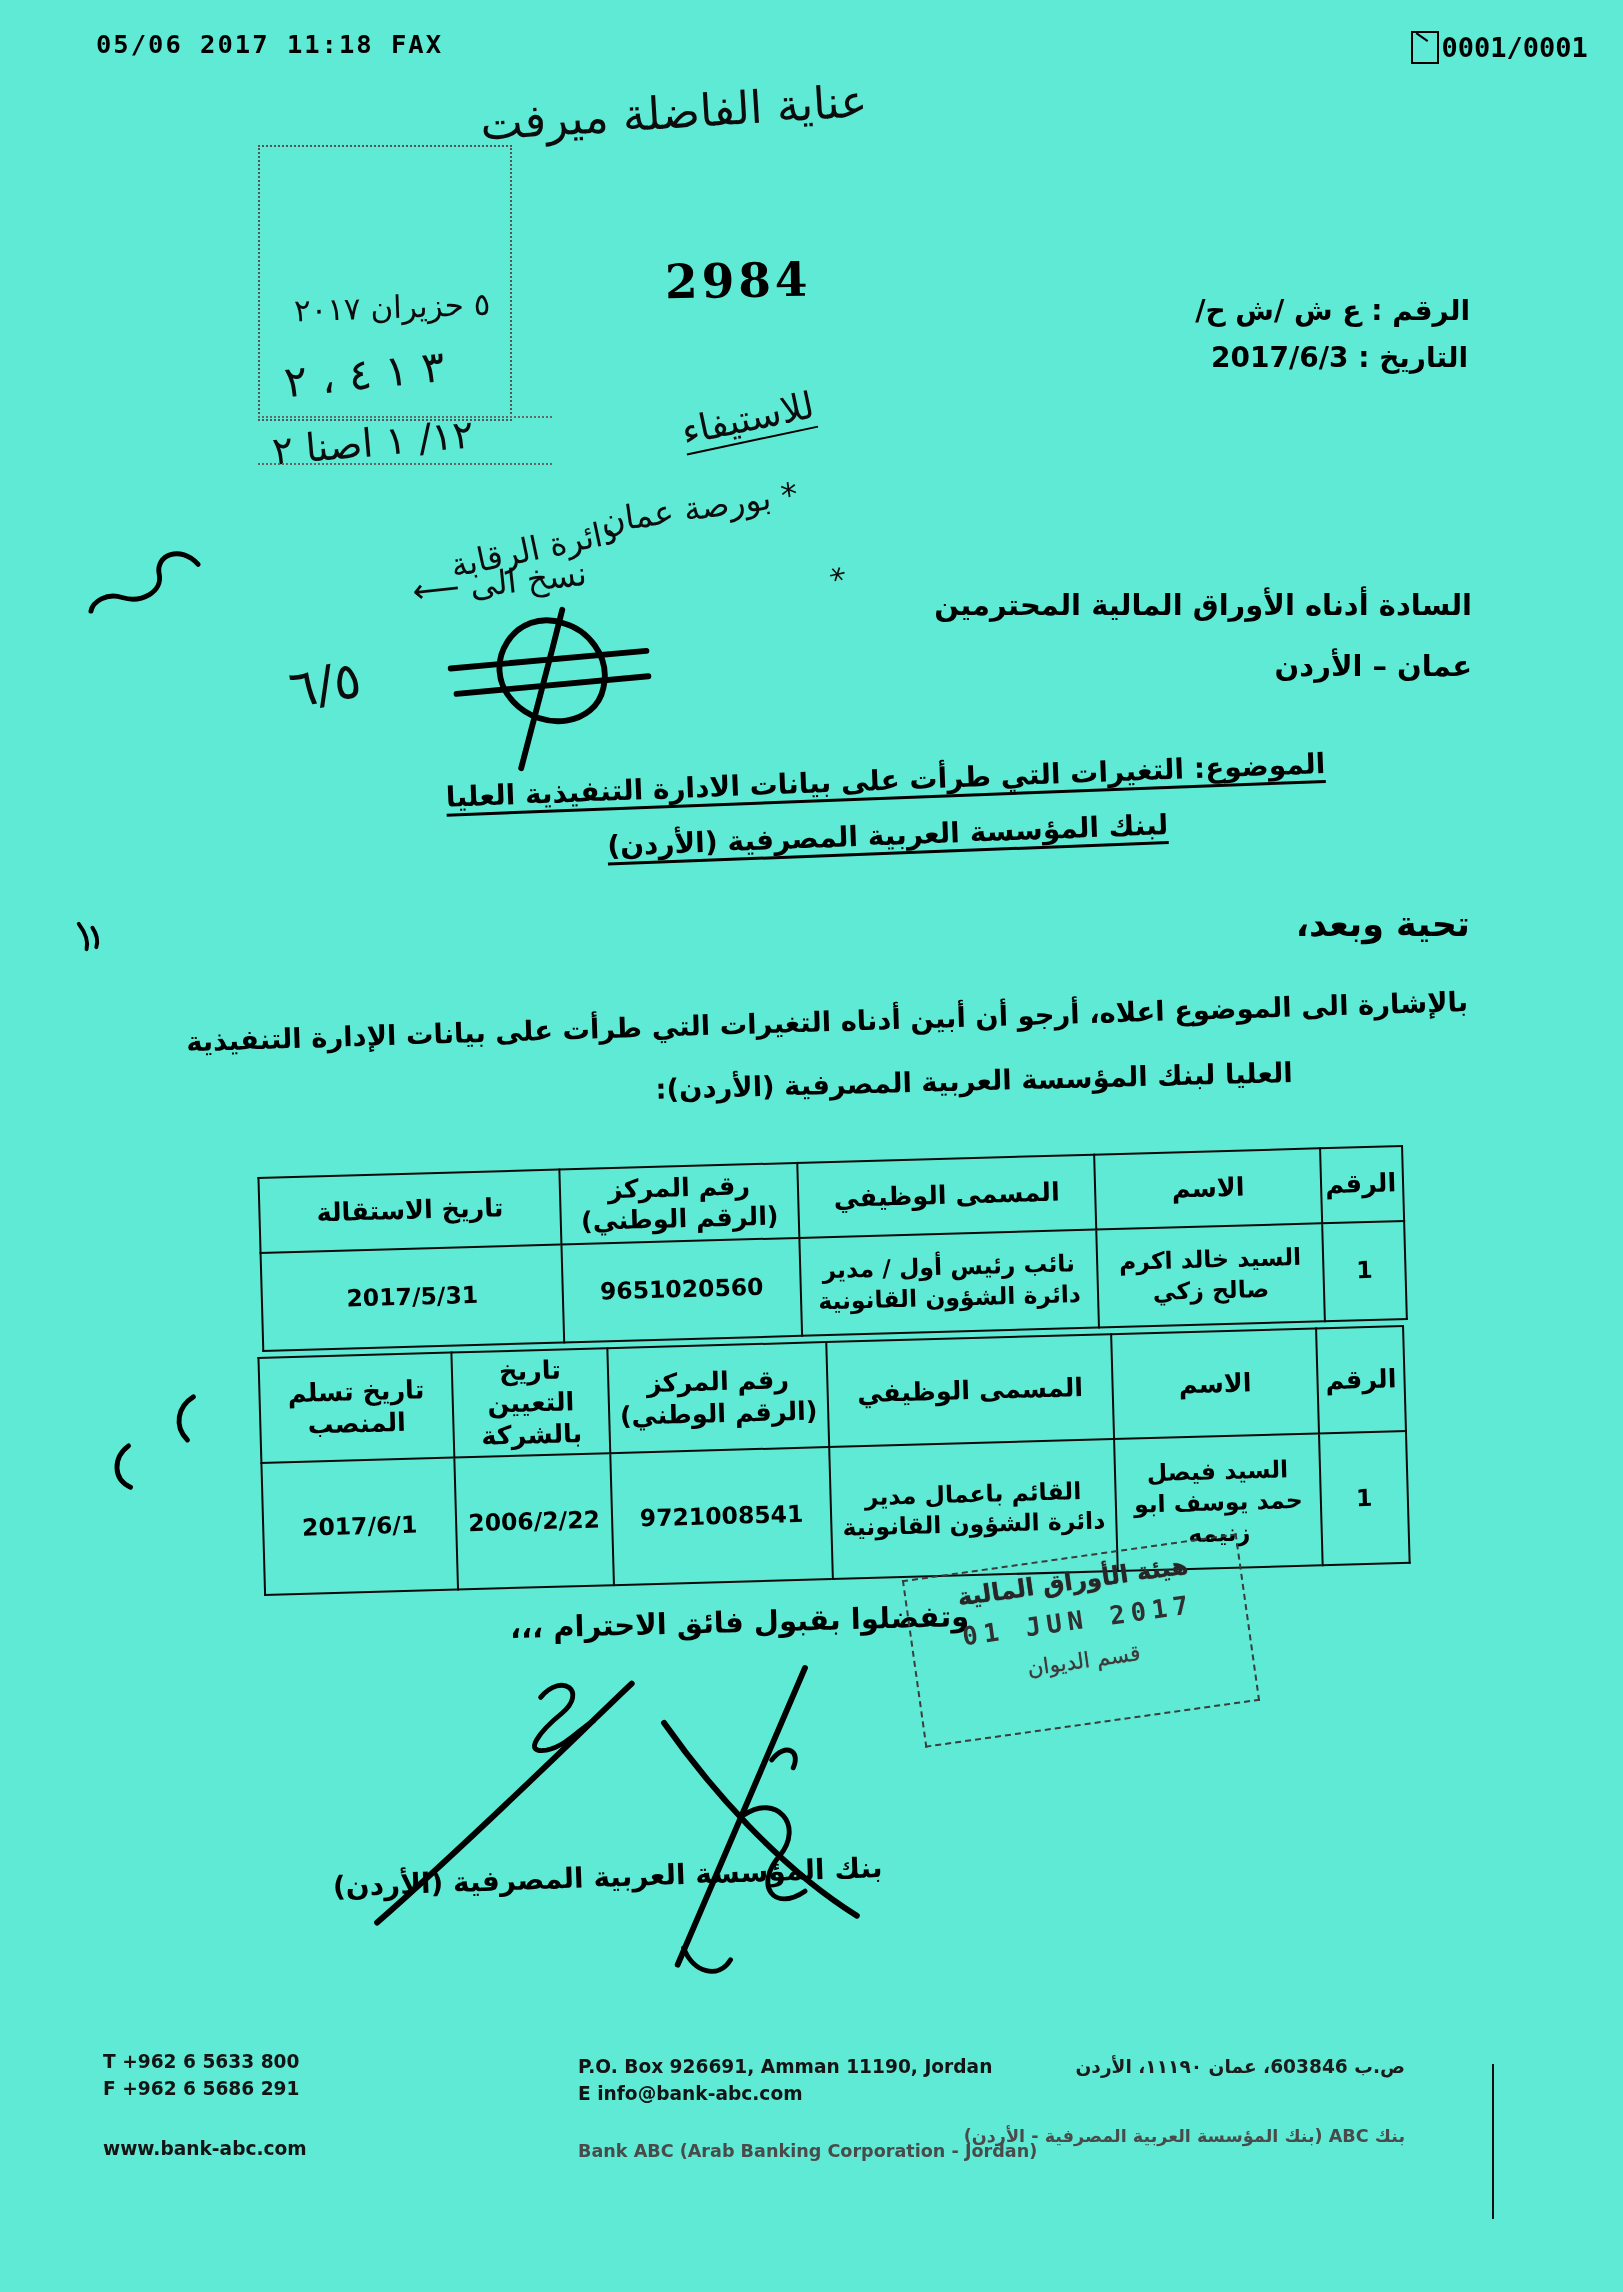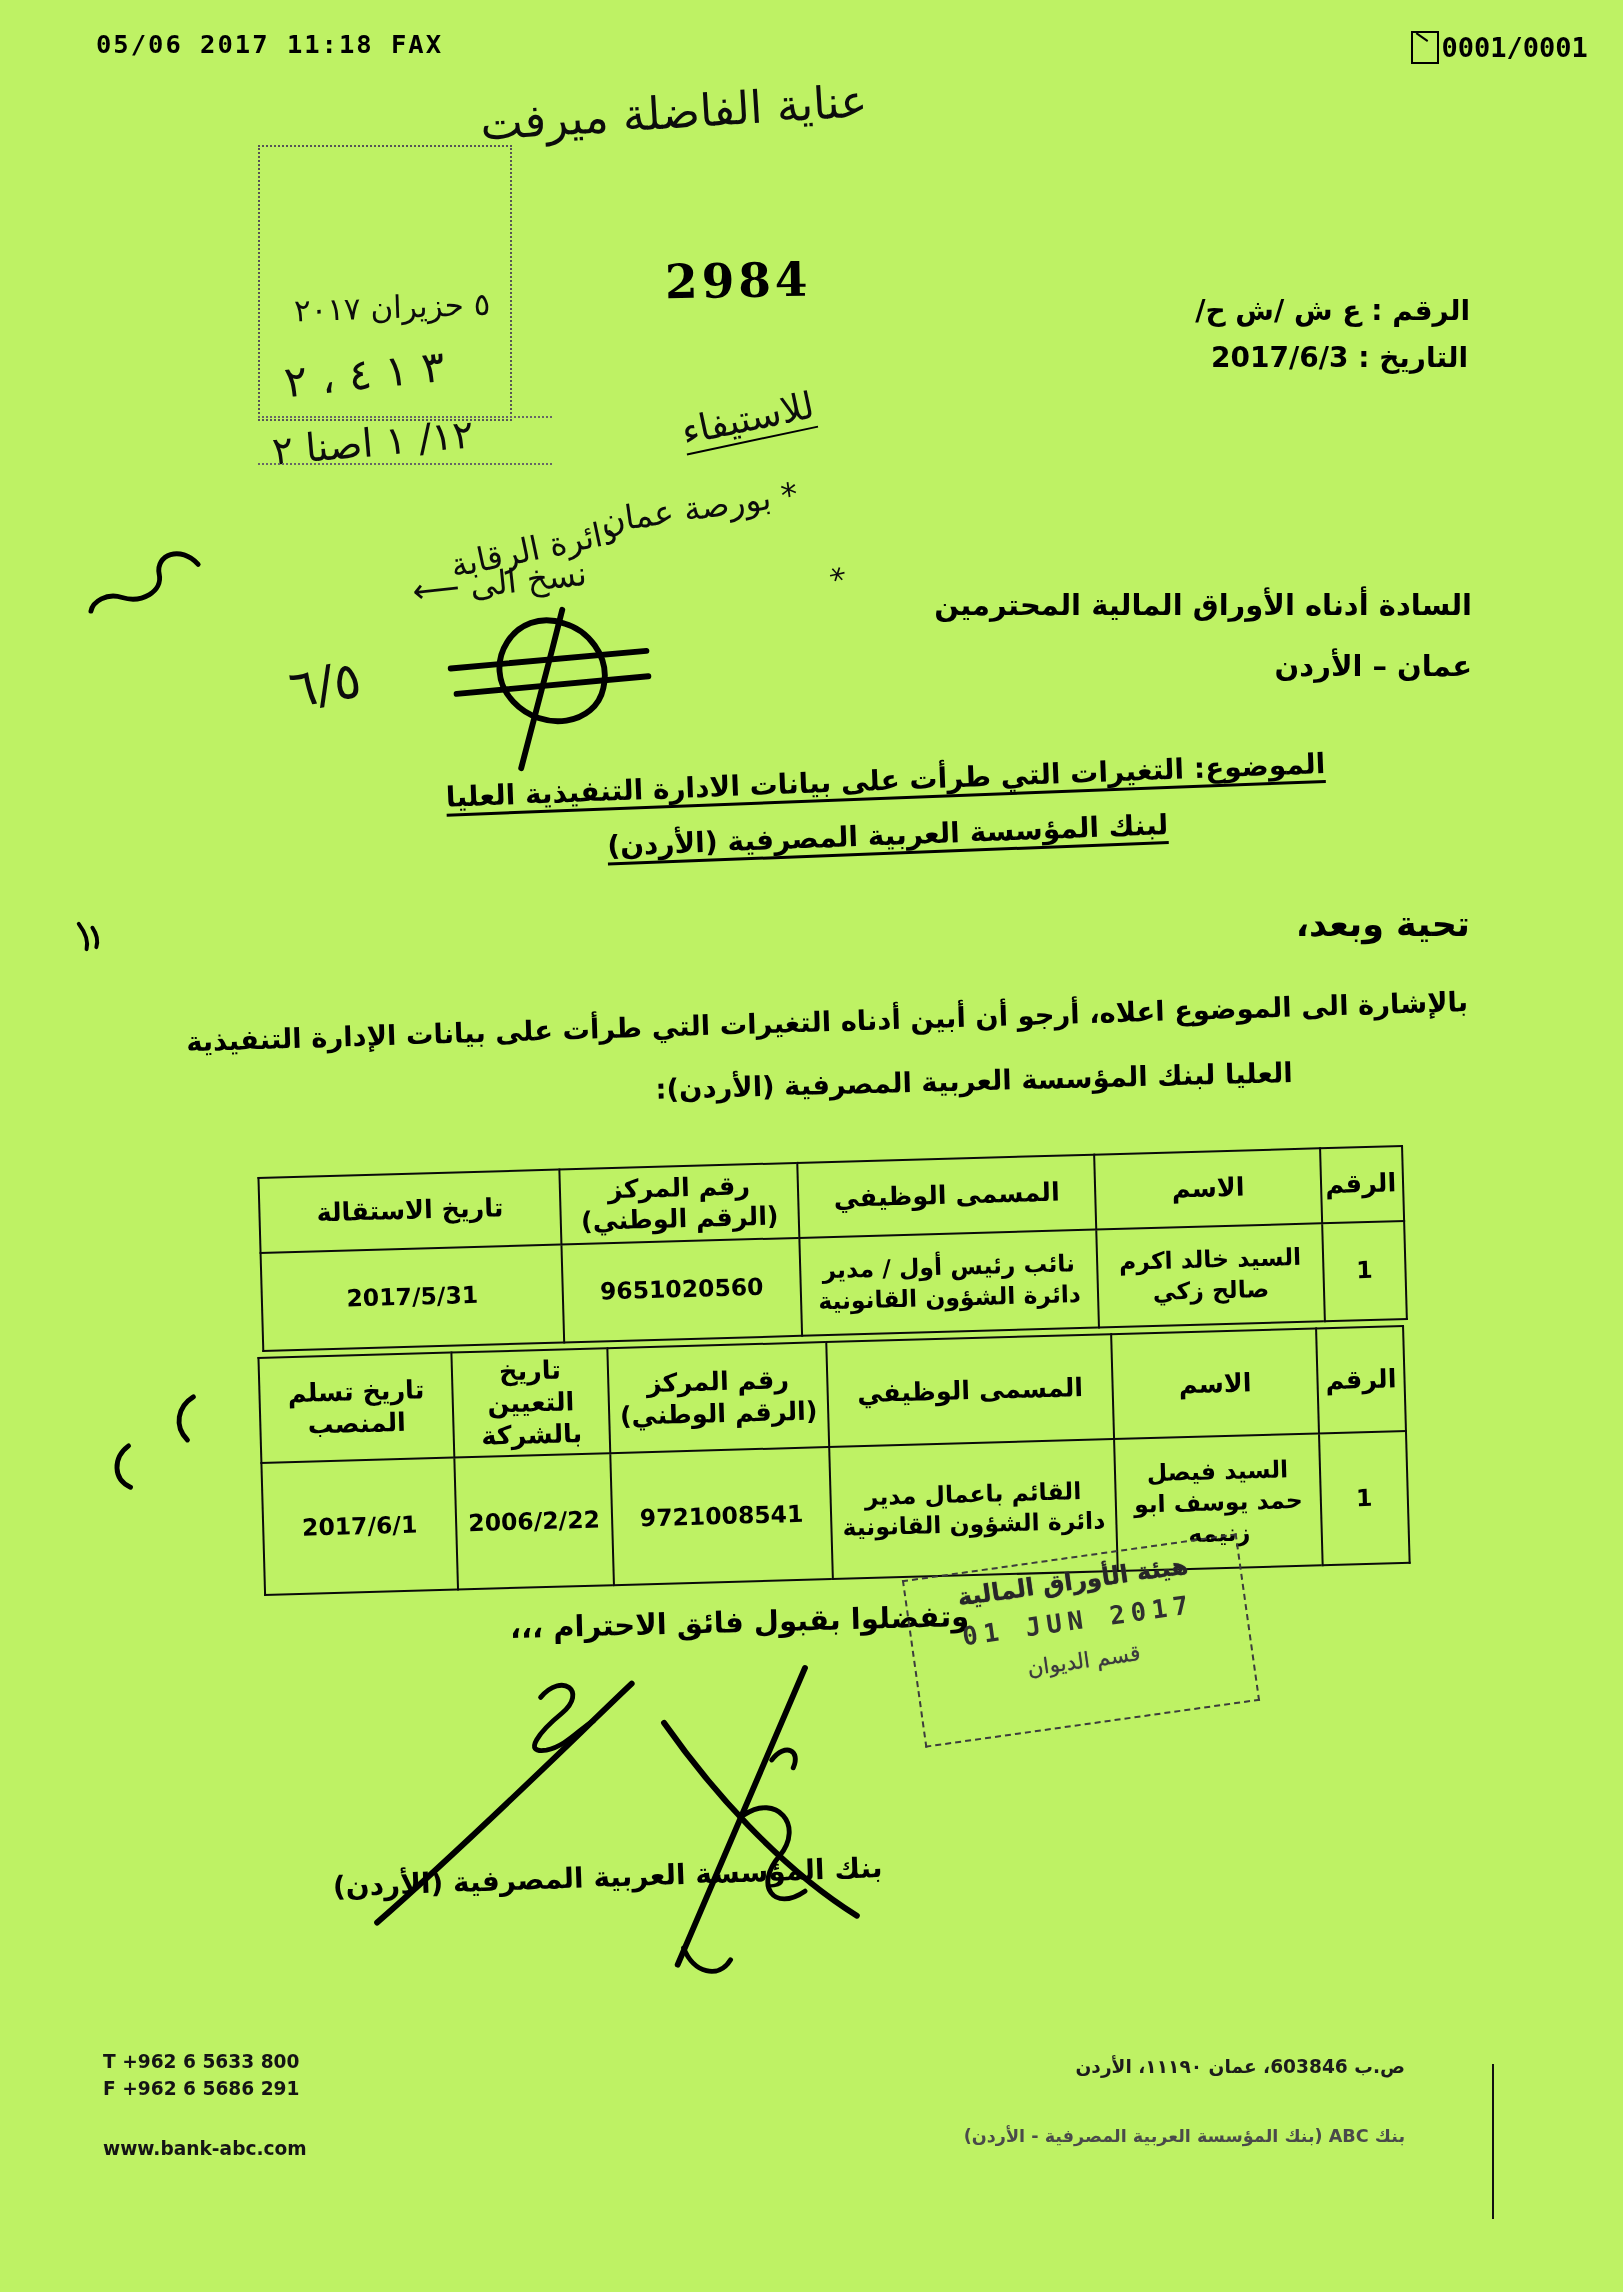--- a/index.html
+++ b/index.html
@@ -1,17 +1,17 @@
 <!DOCTYPE html>
 <html lang="ar"><head>
 <meta charset="utf-8">
 <style>
   html,body{margin:0;padding:0;background:#e8e8e8;}
   .page{
-    position:relative;width:1623px;height:2293px;background:#bef264;
+    position:relative;width:1623px;height:2293px;background:#5eead4;
     font-family:"DejaVu Sans",sans-serif;color:#000;overflow:hidden;margin:0 auto;
   }
   .abs{position:absolute;}
   .ar{direction:rtl;unicode-bidi:plaintext;}
   .mono{font-family:"DejaVu Sans Mono","Liberation Mono",monospace;}
 
   
   .fax-left{left:96px;top:29px;font-size:25.5px;font-weight:bold;letter-spacing:2px;}
   .fax-right{left:1411px;top:31px;display:flex;align-items:center;gap:3px;font-size:27px;font-weight:bold;}
   .page-icon{width:23.5px;height:29px;border:2.9px solid #000;position:relative;}
@@ -217,20 +217,25 @@
   <svg class="abs scrib" style="left:103px;top:1387px;" width="108" height="108" viewBox="0 0 110 110">
     <path d="M92 10 c -16 10 -20 30 -6 44" stroke-width="5"></path>
     <path d="M26 60 c -16 12 -16 34 2 42" stroke-width="5"></path>
   </svg>
 
   <div class="abs f-left">
     <div>T +962 6 5633 800</div>
     <div>F +962 6 5686 291</div>
     <div class="www">www.bank-abc.com</div>
   </div>
+  <div class="abs f-mid">
+    <div>P.O. Box 926691, Amman 11190, Jordan</div>
+    <div>E   info@bank-abc.com</div>
+    <div class="co">Bank ABC (Arab Banking Corporation - Jordan)</div>
+  </div>
   <div class="abs f-right ar">
     <div>ص.ب 603846، عمان ١١١٩٠، الأردن</div>
     <div class="co">بنك ABC (بنك المؤسسة العربية المصرفية - الأردن)</div>
   </div>
   <div class="abs f-div"></div>
 
 </div>
 
 
 </body></html>

